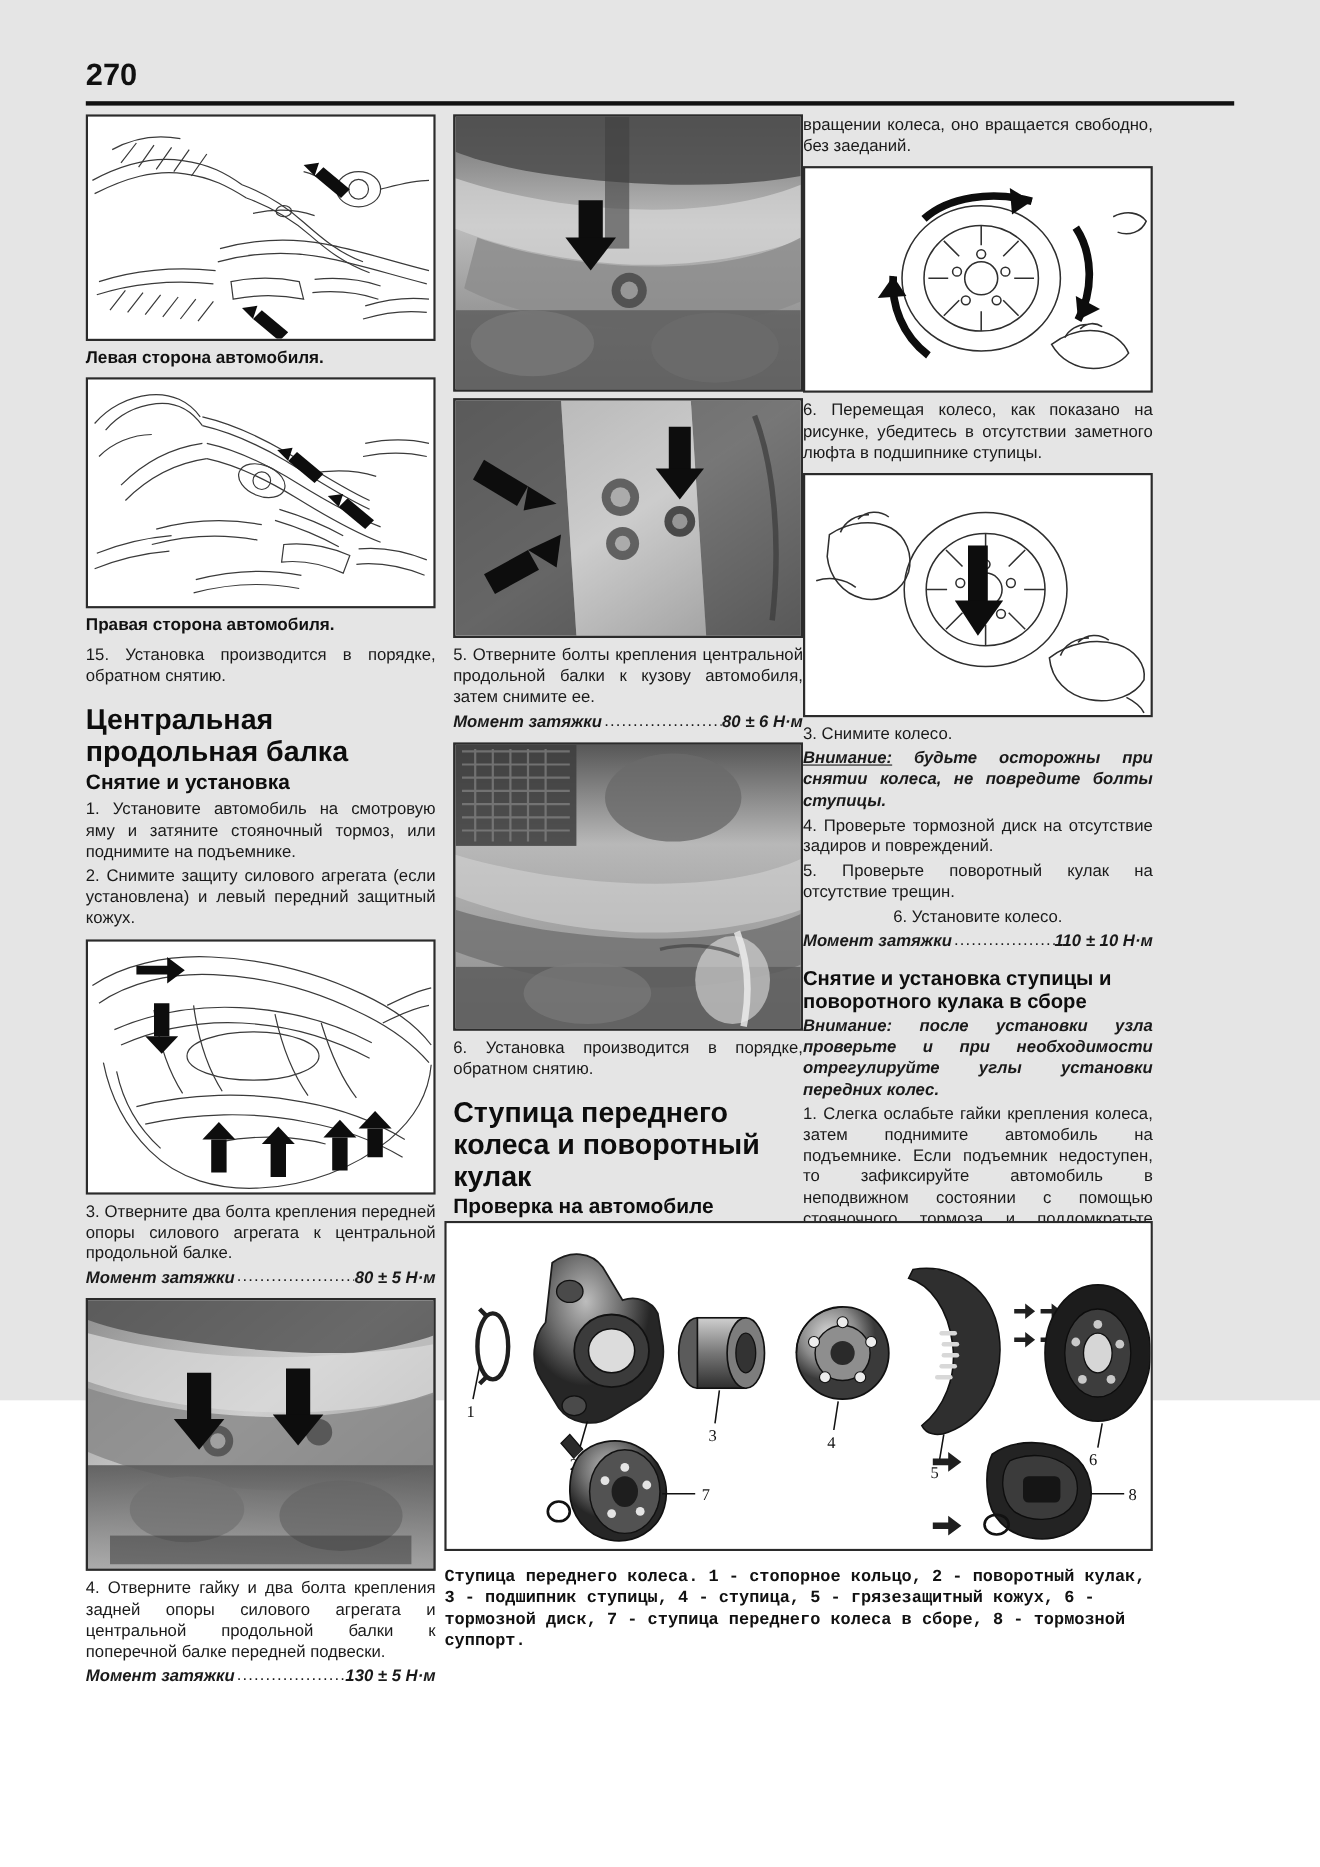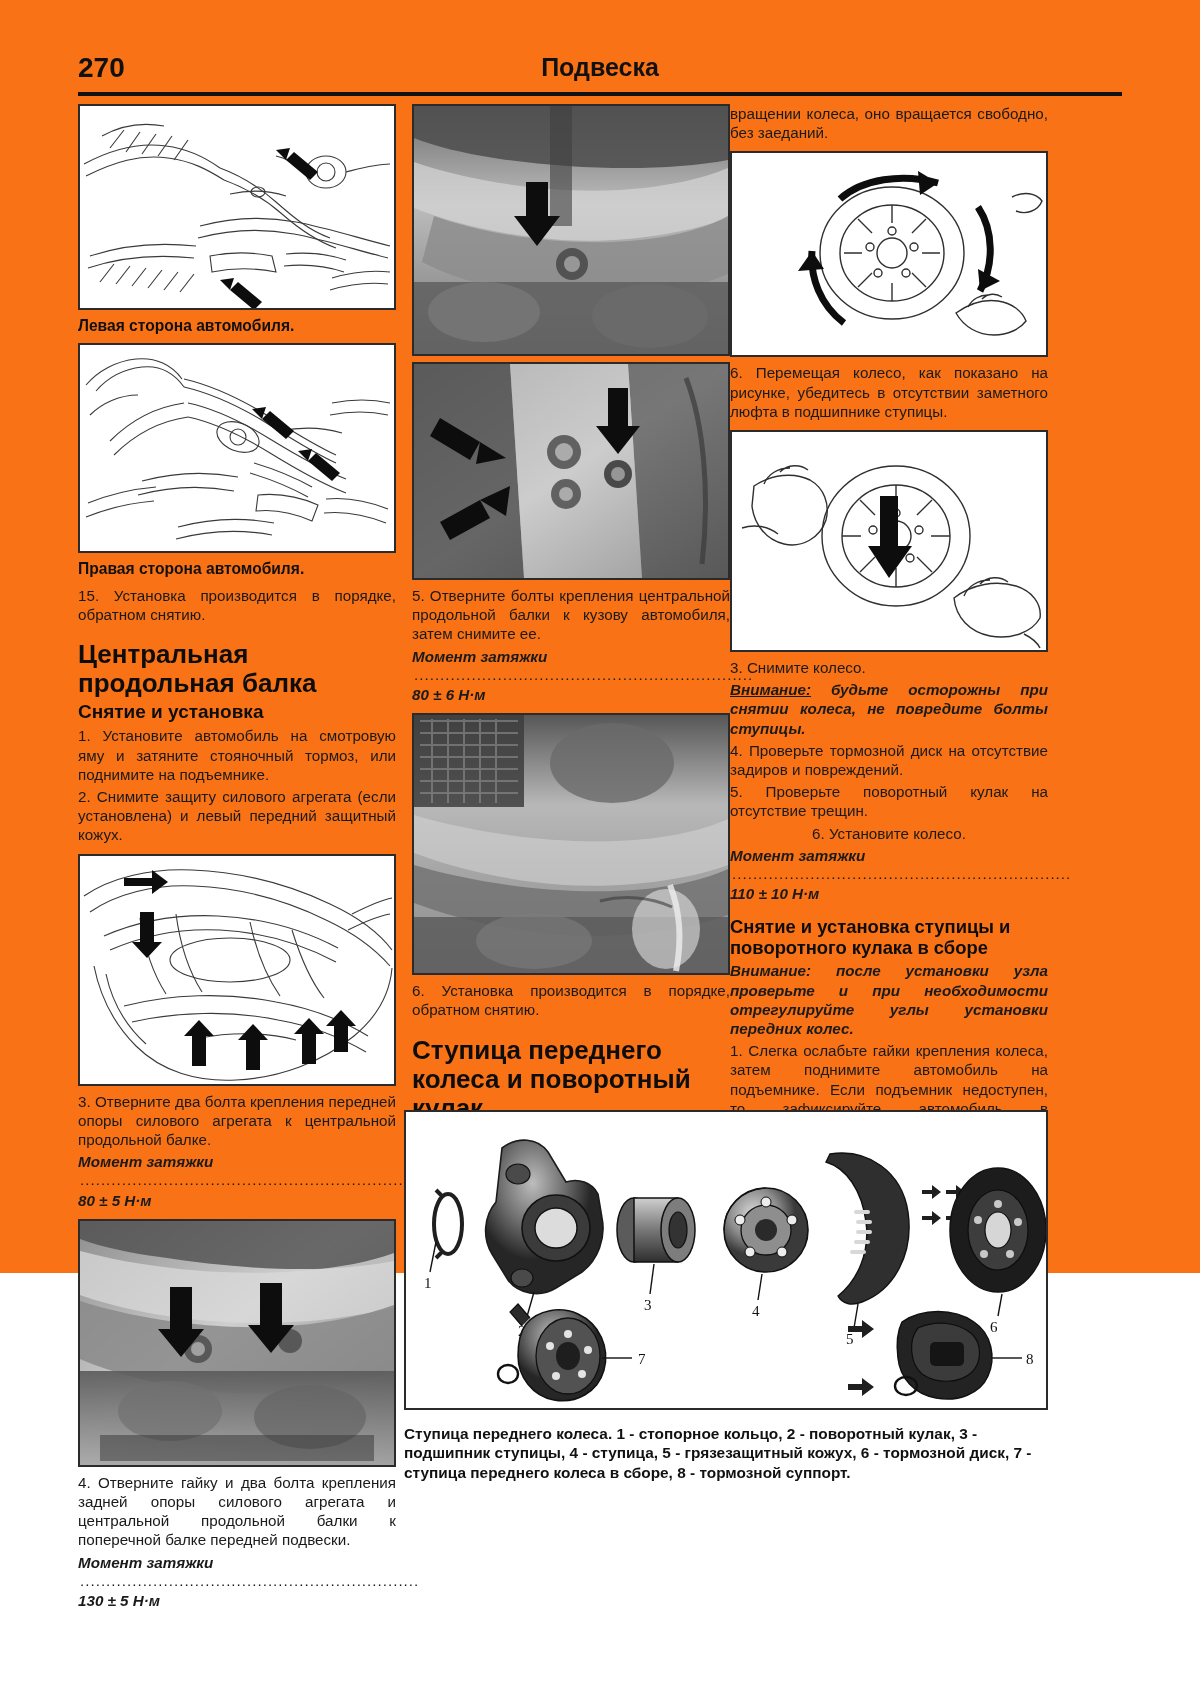--- a/index.html
+++ b/index.html
@@ -14,21 +14,21 @@
     color: #111111;
     position: relative;
     overflow: hidden;
   }
 
   .page {
     position: absolute;
     left: 0; top: 0;
     width: 1200px;
     height: 1273px;
-    background: #f97316;
+    background: #e5e5e5;
   }
 
   
   .page-header {
     position: absolute;
     left: 78px;
     top: 52px;
     width: 1044px;
     height: 46px;
   }
@@ -79,23 +79,22 @@
   .body-text.nojust { text-align: center; }
 
   .torque {
     font-size: 15.2px;
     line-height: 19.2px;
     font-style: italic;
     font-weight: bold;
     color: #1a1a1a;
     margin: 0 0 3px 0;
     display: flex;
-    align-items: flex-start;
+    align-items: flex-end;
     white-space: nowrap;
-    flex-direction: column;
   }
   .torque .t-label { flex: 0 0 auto; }
   .torque .t-dots {
     flex: 1 1 auto;
     overflow: hidden;
     white-space: nowrap;
     font-style: normal;
     font-weight: normal;
     letter-spacing: 1px;
     padding: 0 2px;
@@ -179,30 +178,30 @@
     border: 2px solid #2b2b2b;
     box-sizing: border-box;
     background: #fff;
     overflow: hidden;
   }
   .fig-wide-caption {
     position: absolute;
     left: 404px;
     top: 1418px;
     width: 648px;
+    font-family: Liberation Mono, monospace;
   }
 </style>
 </head>
 <body>
 
 <div class="page">
 
   <div class="page-header">
     <div class="page-number">270</div>
-    <div class="page-title">Подвеска</div>
   </div>
   <div class="header-rule"></div>
 
   <div class="col col-left">
 
     <div class="fig" style="height:206px;">
       <svg viewBox="0 0 314 202" preserveAspectRatio="none">
         <g stroke="#3a3a3a" fill="none" stroke-width="1.1">
           <path d="M4 58 C30 44 58 36 86 40 C110 43 126 52 140 62"></path>
           <path d="M6 70 C34 56 60 48 88 52 C112 55 128 64 144 74"></path>

